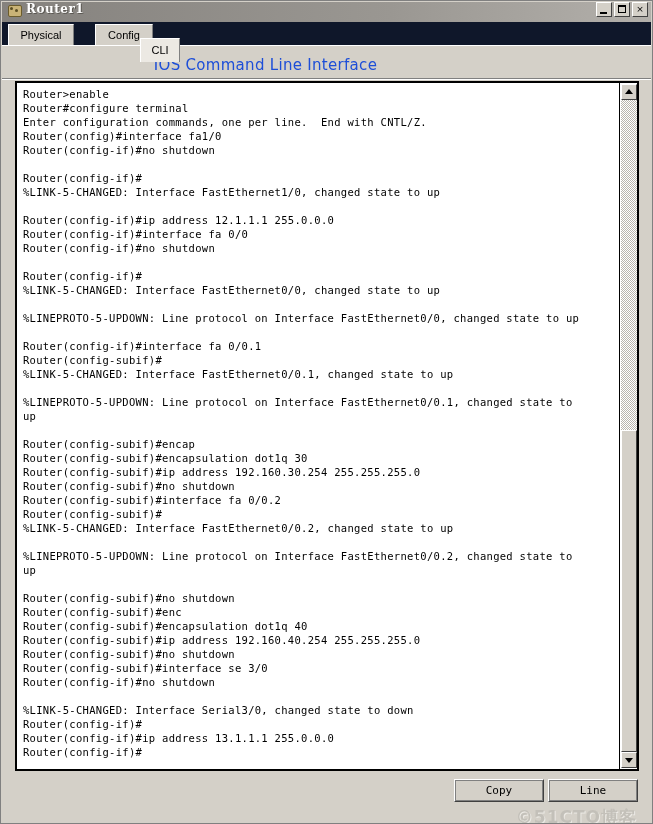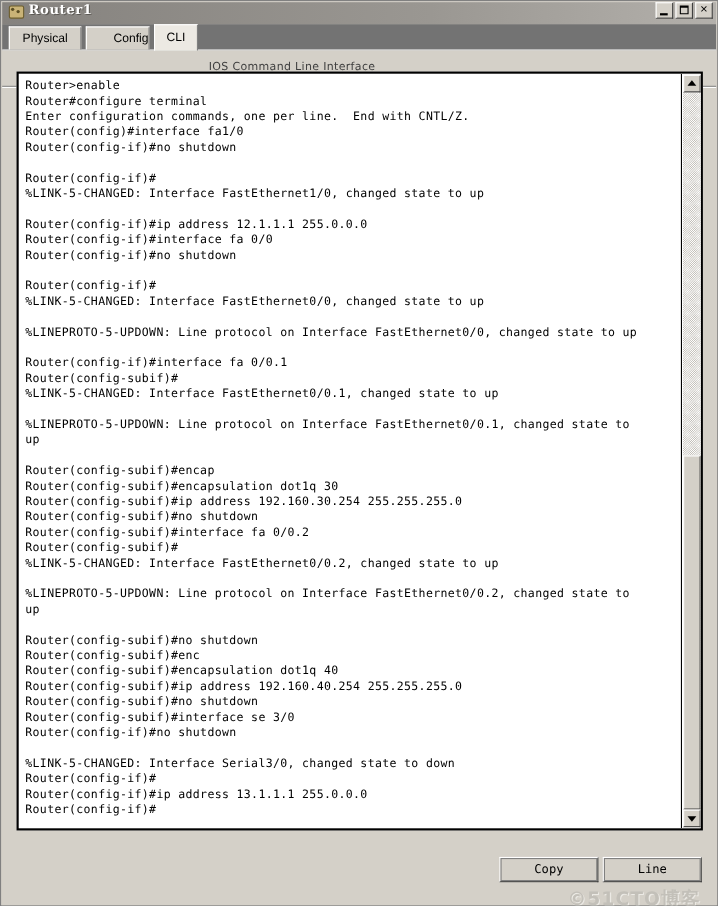--- a/index.html
+++ b/index.html
@@ -103,21 +103,21 @@
     border-top-width: 2px;
     box-sizing: border-box;
   }
 
   
   .tabstrip {
     position: absolute;
     left: 1px; top: 21px;
     width: 649px;
     height: 24px;
-    background: #737373;
+    background: #0f172a;
     box-sizing: border-box;
   }
   .tabstrip .tab-underline {
     position: absolute;
     left: 0; bottom: 0;
     width: 100%;
     height: 1px;
     background: #ffffff;
   }
   .tab {
@@ -131,21 +131,21 @@
     font-family: "Liberation Sans", sans-serif;
     font-size: 11px;
     color: #000;
     line-height: 20px;
     text-align: center;
     cursor: pointer;
     box-sizing: border-box;
     white-space: nowrap;
   }
   .tab.active {
-    top: 0px;
+    top: 16px;
     height: 24px;
     line-height: 23px;
     background: #ece9e3;
     border-bottom: none;
     z-index: 3;
   }
 
   
   .panel {
     position: absolute;
@@ -154,38 +154,38 @@
     height: 777px;
     background: #d4d0c8;
     box-sizing: border-box;
   }
   .panel-title {
     position: absolute;
     left: 0; top: 10px;
     width: 527px;
     text-align: center;
     font-family: "DejaVu Sans", sans-serif;
-    font-size: 10px;
-    color: #404040;
+    font-size: 15px;
+    color: #1d4ed8;
     letter-spacing: 0.3px;
   }
   .panel-sep {
     position: absolute;
     left: 0; top: 32px;
     width: 649px;
     height: 2px;
     border-top: 1px solid #808080;
     border-bottom: 1px solid #ffffff;
     box-sizing: border-box;
   }
 
   
   .term-frame {
     position: absolute;
-    left: 13px; top: 19px;
+    left: 13px; top: 35px;
     width: 624px;
     height: 690px;
     border: 2px solid #000000;
     background: #ffffff;
     box-sizing: border-box;
     overflow: hidden;
   }
   .term-text {
     position: absolute;
     left: 0; top: 0;
@@ -332,21 +332,21 @@
         </div>
       <div class="win-btn close">
           <span class="glyph">×</span>
         </div>
     </div>
   </div>
 
   <div class="tabstrip">
     <div class="tab-underline"></div>
     <div class="tab" style="left:6px; width:66px;">Physical</div>
-    <div class="tab" style="left:76px; width:58px;text-align:right;">Config</div>
+    <div class="tab" style="left:93px; width:58px;">Config</div>
     <div class="tab active" style="left:138px; width:40px;">CLI</div>
   </div>
 
   <div class="panel">
 
     <div class="panel-title">IOS Command Line Interface</div>
     <div class="panel-sep"></div>
 
     <div class="term-frame">
       <pre class="term-text" id="terminal-output">Router&gt;enable

